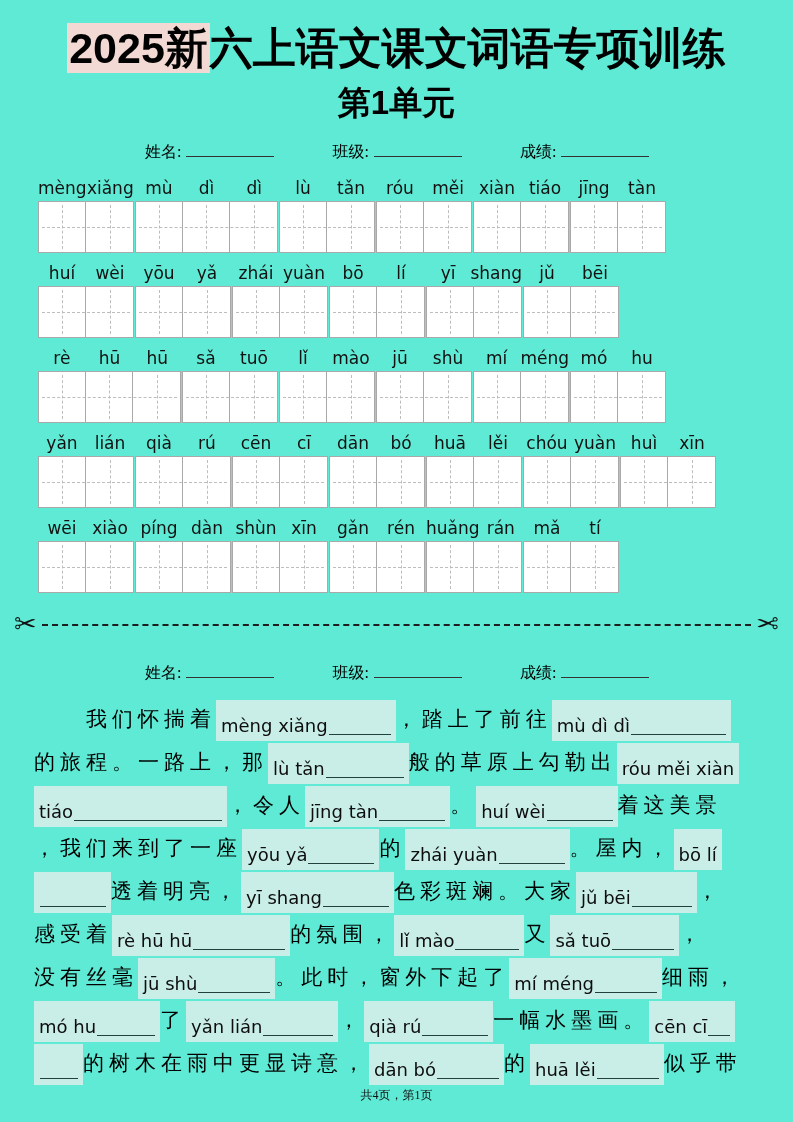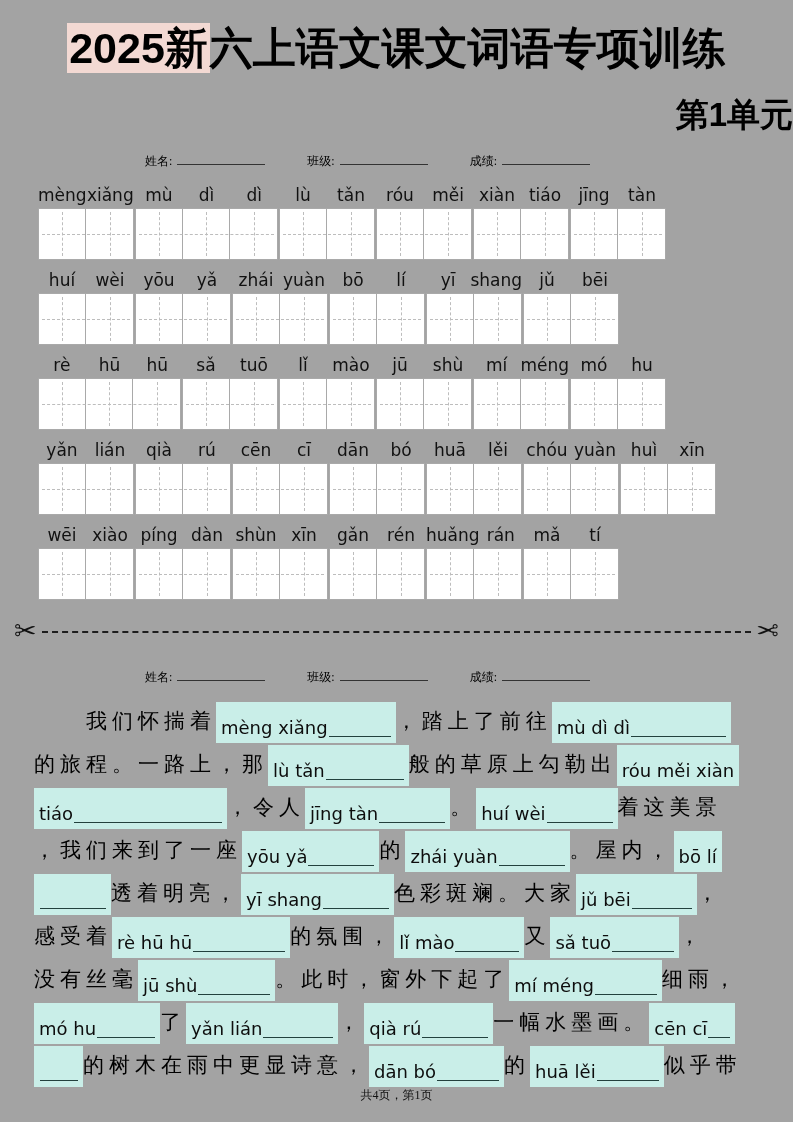--- a/index.html
+++ b/index.html
@@ -1,35 +1,35 @@
 <!DOCTYPE html>
 <html><head>
 <meta charset="utf-8">
 <style>
   * { margin:0; padding:0; box-sizing:border-box; }
   html,body { background:#e9e9e9; }
   .page {
-    width:793px; height:1122px; background:#a3a3a3; margin:0 auto;
+    width:793px; height:1122px; background:#5eead4; margin:0 auto;
     position:relative; overflow:hidden;
     font-family:"Liberation Sans", sans-serif; color:#000;
   }
   
   .title {
     text-align:center; margin-top:24px;
     font-size:43px; font-weight:bold; line-height:1.15;
     letter-spacing:0px; white-space:nowrap;
   }
   .title .hl { background:var(--title-hl,#f3d9d3); padding:1px 2px; }
-  .subtitle { text-align:right; font-size:33px; font-weight:bold; margin-top:20px; }
+  .subtitle { text-align:center; font-size:33px; font-weight:bold; margin-top:8px; }
 
   
   .name-row {
-    display:flex; align-items:flex-end; gap:42px;
+    display:flex; align-items:flex-end; gap:58px;
     padding-left:145px; margin-top:15px;
-    font-family:"Liberation Serif", serif; font-size:12px;
+    font-family:"Liberation Serif", serif; font-size:16px;
   }
   .nf { white-space:nowrap; }
   .nf-line {
     display:inline-block; width:88px; height:1em;
     border-bottom:1.5px solid #333; margin-left:5px;
   }
 
   
   .grid { margin:14px 0 0 38px; }
   .grid-row { display:flex; gap:1px; margin-bottom:9px; align-items:flex-end; }

